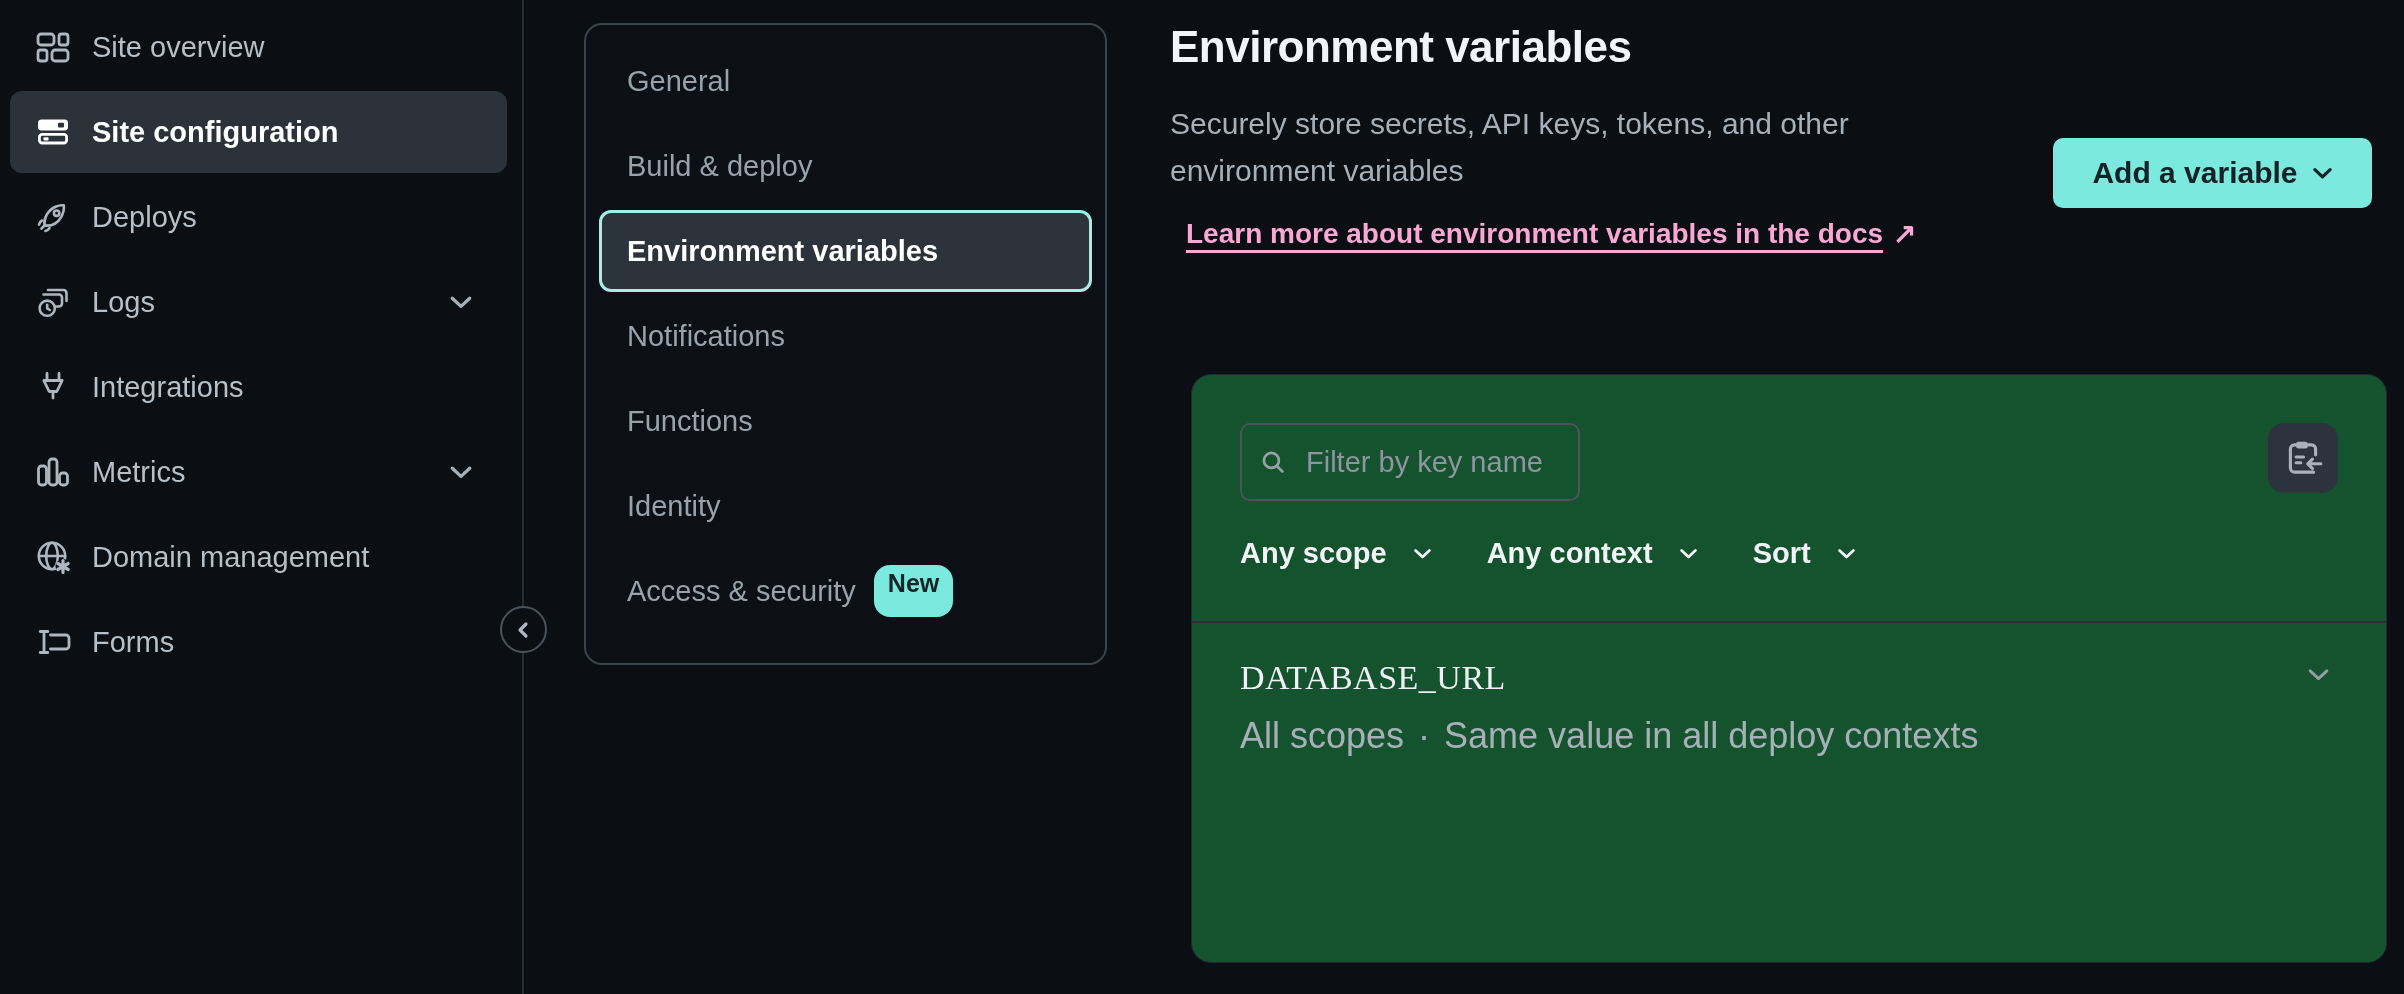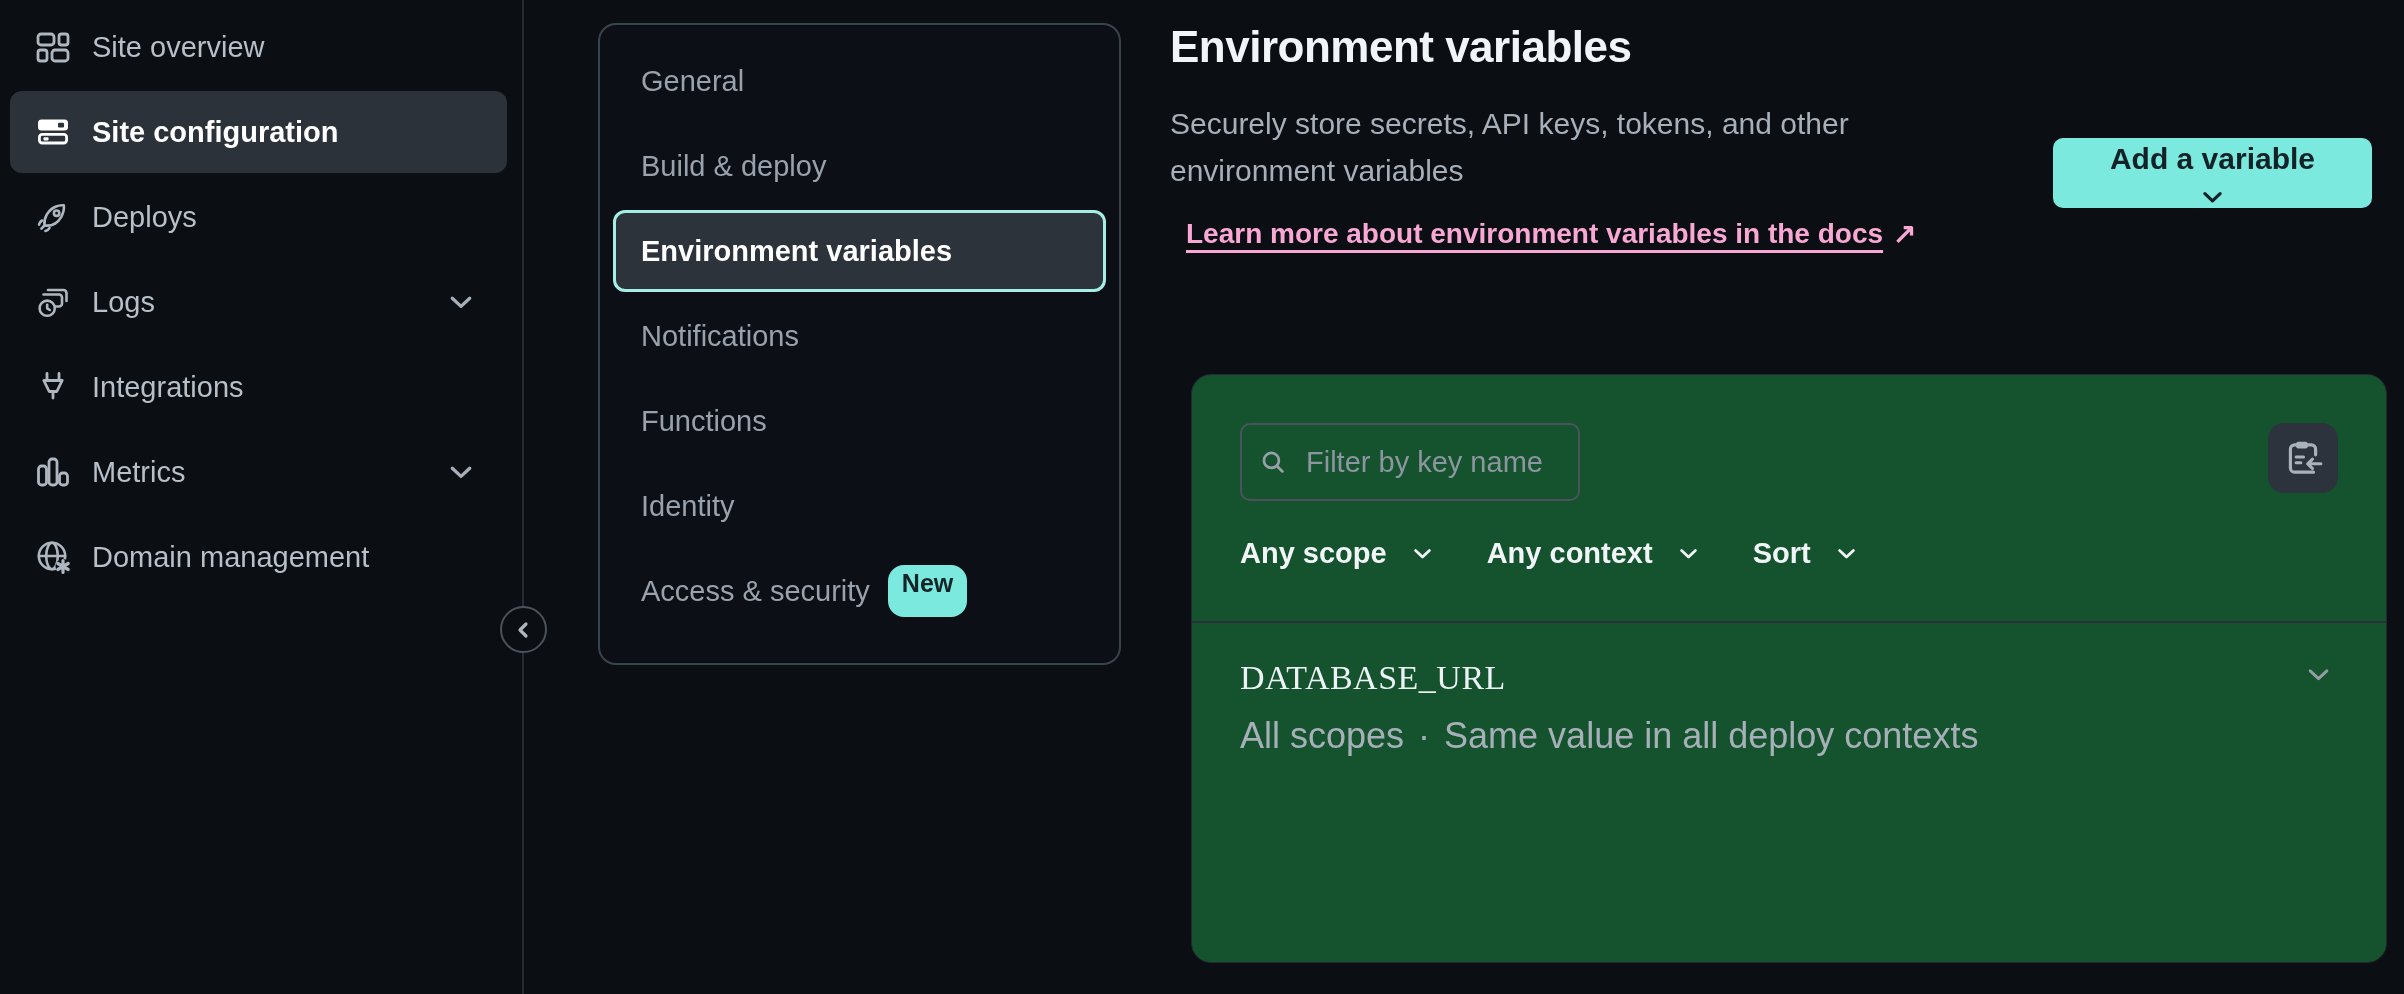--- a/index.html
+++ b/index.html
@@ -14,39 +14,39 @@
   .side-item.selected{background:#2c323a;color:#ffffff;font-weight:bold;}
   .side-item.selected .icon{color:#ffffff;}
   .side-chevron{margin-left:auto;margin-right:14px;color:#a6aeb8;display:flex;}
 
   .v-divider{position:absolute;left:522px;top:0;width:2px;height:994px;background:#262c34;}
   .collapse-btn{position:absolute;left:500px;top:606px;width:47px;height:47px;border-radius:50%;
                 background:#0b0e13;border:2px solid #4a525b;color:#aeb6c0;display:flex;align-items:center;
                 justify-content:center;cursor:pointer;box-sizing:border-box;padding:0;z-index:3;}
 
   
-  .settings-card{position:absolute;left:598px;top:23px;width:523px;height:642px;box-sizing:border-box;
+  .settings-card{position:absolute;left:584px;top:23px;width:523px;height:642px;box-sizing:border-box;
                  border:2px solid #3a424b;border-radius:18px;padding:12px 13px;background:#0c1016;}
   .nav-item{height:82px;margin:3px 0;display:flex;align-items:center;padding:0 28px;border-radius:12px;
             color:#99a2ac;font-size:29px;cursor:pointer;box-sizing:border-box;}
   .nav-item.selected{background:#2d333b;border:3px solid #a5eee6;color:#fff;font-weight:bold;padding:0 25px;}
   .badge{margin-left:18px;background:#7ce9de;color:#142428;font-size:25px;font-weight:bold;
          padding:5px 14px 20px;border-radius:16px;line-height:1.1;}
 
   
   .content{position:absolute;left:1170px;top:0;width:1202px;height:994px;}
   .page-title{position:absolute;left:0;top:22px;margin:0;font-size:44px;font-weight:bold;color:#f2f5f8;letter-spacing:-0.5px;}
   .page-desc{position:absolute;left:0;top:100px;margin:0;width:790px;font-size:30px;line-height:47px;color:#a7afb9;}
   .docs-link{position:absolute;left:16px;top:210px;display:block;width:790px;font-size:28px;line-height:47px;
              font-weight:bold;color:#f9a8d4;cursor:pointer;text-decoration:none;}
   .docs-link .link-text{text-decoration:underline;text-decoration-thickness:3px;text-underline-offset:7px;}
   .docs-arrow{margin-left:10px;font-weight:bold;}
   .add-btn{position:absolute;right:0;top:138px;width:319px;height:70px;border:none;border-radius:10px;
            background:#7ce9de;color:#132227;font-size:30px;font-weight:bold;font-family:inherit;
-           display:flex;align-items:center;justify-content:center;gap:14px;cursor:pointer;flex-direction:column;}
+           display:flex;align-items:center;justify-content:center;gap:14px;cursor:pointer;}
 
   
   .panel{position:absolute;left:21px;top:374px;width:1196px;height:589px;box-sizing:border-box;
          background:#14532d;border:1px solid #242a33;border-radius:20px;}
   .search-wrap{position:absolute;left:48px;top:48px;width:340px;height:78px;}
   .search-input{width:100%;height:100%;box-sizing:border-box;background:transparent;border:2px solid #4b535e;
                 border-radius:10px;color:#e8ebef;font-size:29px;font-family:inherit;padding:0 18px 0 64px;outline:none;}
   .search-input::placeholder{color:#8d95a0;}
   .search-icon{position:absolute;left:20px;top:26px;color:#98a0aa;pointer-events:none;display:flex;}
   .import-btn{position:absolute;right:48px;top:48px;width:70px;height:70px;border:none;border-radius:16px;
@@ -156,20 +156,31 @@
           <circle cx="19" cy="19" r="13.2"></circle>
           <ellipse cx="19" cy="19" rx="5.8" ry="13.2"></ellipse>
           <path d="M6 19 H32"></path>
           <circle cx="30" cy="29.5" r="7.5" fill="#0b0e13" stroke="none"></circle>
           <path d="M30 23.5 v12 M24.8 26.5 l10.4 6 M35.2 26.5 l-10.4 6" stroke-width="3.2"></path>
         </svg>
       </span>
       <span>Domain management</span>
     </div>
 
+    <div class="side-item">
+      <span class="icon">
+        <svg viewBox="0 0 40 40" width="40" height="40" fill="none" stroke="currentColor" stroke-width="2.8" stroke-linecap="round" stroke-linejoin="round">
+          <path d="M17.5 13 H33 a3 3 0 0 1 3 3 v8 a3 3 0 0 1 -3 3 H17.5"></path>
+          <path d="M11 9.5 v21"></path>
+            <path d="M7.2 9.5 h7.6"></path>
+            <path d="M7.2 30.5 h7.6"></path>
+        </svg>
+      </span>
+      <span>Forms</span>
+    </div>
 
   </aside>
 
   <div class="v-divider"></div>
 
   <button class="collapse-btn">
     <span style="display:flex">
       <svg viewBox="0 0 22 22" width="22" height="22" fill="none" stroke="currentColor" stroke-width="3.2" stroke-linecap="round" stroke-linejoin="round">
           <path d="M13 5 L7 11 L13 17"></path>
         </svg>

